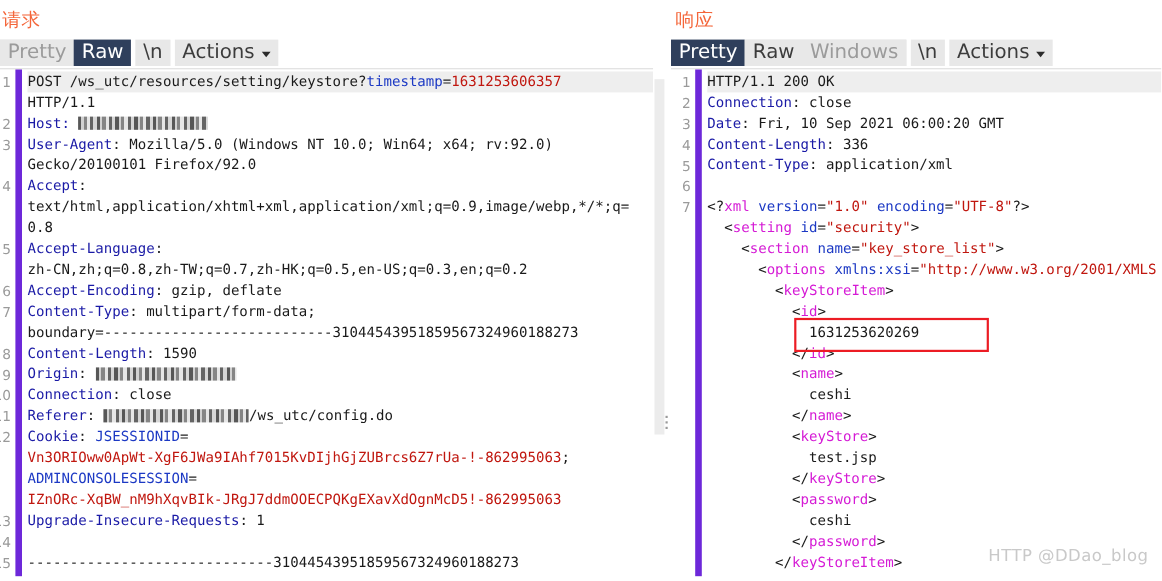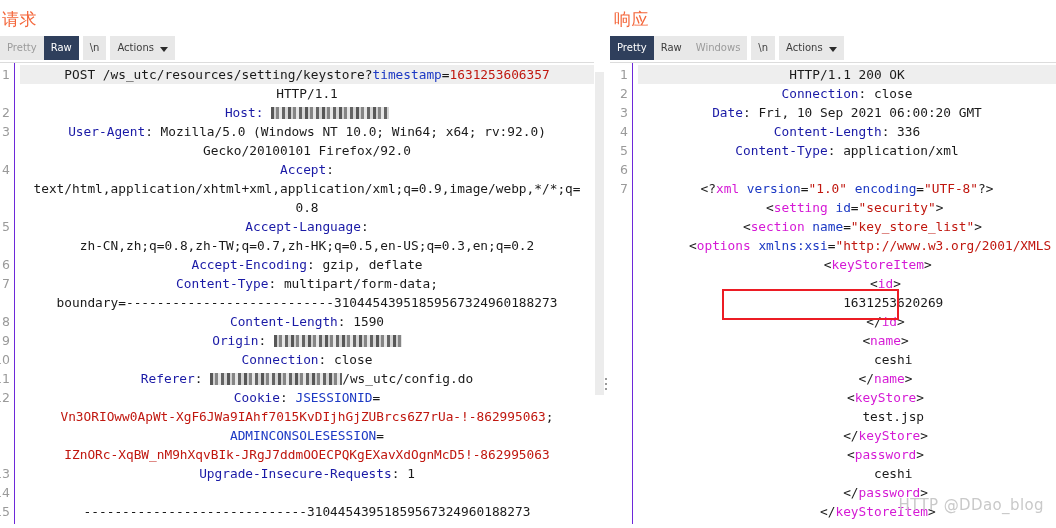--- a/index.html
+++ b/index.html
@@ -30,21 +30,21 @@
   }
   .panel-right .panel-title { padding-left: 4px; }
 
   
   .tabbar {
     height: 26px;
     display: flex;
     align-items: center;
     gap: 4px;
     font-family: "DejaVu Sans", sans-serif;
-    font-size: 10px;
+    font-size: 18px;
     padding-bottom: 2px;
   }
   .tab {
     display: flex; align-items: center; justify-content: center;
     padding: 0 7px;
     background: #e8e8e8;
     color: #3c3c3c;
     height: 24px;
     line-height: 24px;
     white-space: nowrap;
@@ -83,29 +83,28 @@
     font-family: "DejaVu Sans", sans-serif;
     padding-top: 2px;
     user-select: none;
     overflow: hidden;
   }
   .panel-left .gutter { width: 20px; flex: 0 0 20px; margin-left: -6px; }
   .panel-right .gutter { width: 22px; flex: 0 0 22px; }
 
   .code {
     flex: 1 1 auto;
-    border-left: 1px solid #6d28d9;
+    border-left: 6px solid #6d28d9;
     padding: 2px 0 0 5px;
     font-family: "DejaVu Sans Mono", monospace;
     font-size: 12.8px;
     line-height: 19px;
     white-space: pre;
     overflow: hidden;
     color: #1a1a1a;
-    text-align: center;
   }
   .code .ln { display: block; height: 19px; white-space: pre; }
   .code .ln.firstline { background: #eeeeee; }
 
   .k-hdr  { color: #1a1aa6; }
   .k-red  { color: #c0170f; }
   .k-blue { color: #1c39c4; }
   .k-mag  { color: #d51ad5; }
   .k-dark { color: #1a1a1a; }
 

